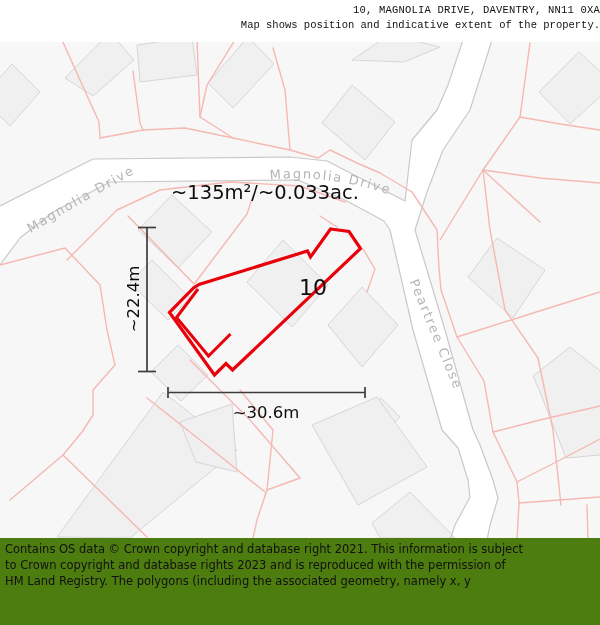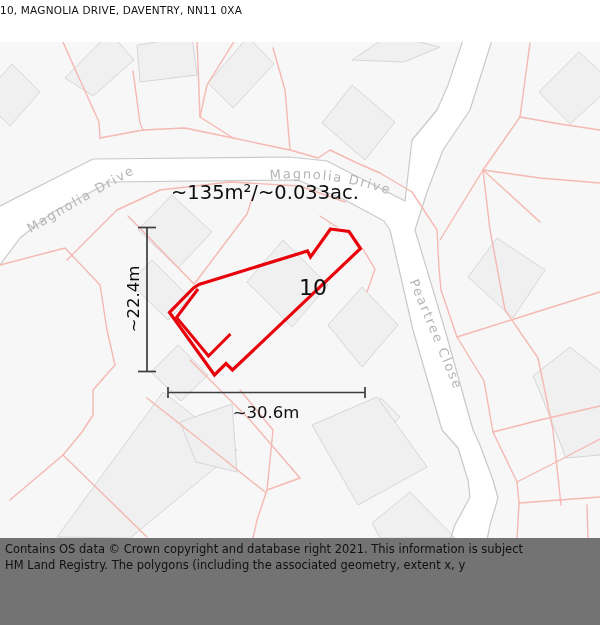--- a/index.html
+++ b/index.html
@@ -4,25 +4,25 @@
 <style>
   :root{
     --property-outline:#e8000b; --parcel-line:#f5b8b2; --road-fill:#ffffff;
     --road-border:#c9c9c9; --building-fill:#f0f0f0; --building-stroke:#d6d6d6;
     --street-label:#b5b5b5; --measure-line:#3d3d3d; --map-background:#f7f7f7;
   }
   *{box-sizing:border-box;margin:0;padding:0;}
   html,body{width:600px;height:625px;background:#fff;overflow:hidden;
     font-family:"DejaVu Sans","Liberation Sans",sans-serif;}
   .page{position:relative;width:600px;height:625px;background:#fff;}
-  .title-block{position:absolute;top:0;left:0;width:600px;height:42px;text-align:left;}
+  .title-block{position:absolute;top:0;left:0;width:600px;height:42px;text-align:right;font-family:Liberation Mono, monospace;}
   .title-line{font-size:10.5px;color:#111;margin-top:4px;letter-spacing:.2px;}
   .subtitle-line{font-size:10.5px;color:#111;margin-top:3px;}
   .map-wrap{position:absolute;top:42px;left:0;width:600px;height:496px;}
-  .footer{position:absolute;top:538px;left:0;width:600px;height:87px;background:#737373;
+  .footer{position:absolute;top:538px;left:0;width:600px;height:87px;background:#4d7c0f;
     padding:3px 4px 0 5px;}
   .footer-line{display:block;font-size:11.5px;line-height:16px;color:#111;}
   
   .mapbg{fill:var(--map-background);}
   .building{fill:var(--building-fill);stroke:var(--building-stroke);stroke-width:1;}
   .roadfill{fill:var(--road-fill);stroke:none;}
   .roadborder{fill:none;stroke:var(--road-border);stroke-width:1.2;stroke-linejoin:round;}
   .pink{fill:none;stroke:var(--parcel-line);stroke-width:1.4;stroke-linejoin:round;stroke-linecap:round;}
   .red-outer{fill:none;stroke:var(--property-outline);stroke-width:3.2;stroke-linejoin:miter;}
   .red-inner{fill:none;stroke:var(--property-outline);stroke-width:3;stroke-linejoin:miter;}
@@ -33,20 +33,21 @@
   .number-label{font-size:22px;}
   .dim-label{font-size:16.5px;}
 </style>
 </head>
 <body>
 
 <div class="page">
 
   <div class="title-block">
     <div class="title-line">10, MAGNOLIA DRIVE, DAVENTRY, NN11 0XA</div>
+    <div class="subtitle-line">Map shows position and indicative extent of the property.</div>
   </div>
 
   <div class="map-wrap">
     <svg width="600" height="496" viewBox="0 42 600 496" xmlns="http://www.w3.org/2000/svg">
 
       <rect class="mapbg" x="0" y="42" width="600" height="496"></rect>
 
       <path class="roadfill" d="M 0,206 L 93,159 L 290,157 L 327,161 L 405,201 L 412,140 L 437,110 L 448,85 L 463,40
            L 492,40 L 470,110 L 443,150 L 427,192 L 415,230 L 445,330 L 473,430 L 480,445 L 493,480
            L 498,498 L 490,525 L 487,540 L 450,540 L 455,525 L 470,497 L 468,480 L 458,448 L 442,430
@@ -144,15 +145,16 @@
 
       <text class="map-label area-label" x="265" y="199" text-anchor="middle">~135m²/~0.033ac.</text>
       <text class="map-label number-label" x="313" y="295" text-anchor="middle">10</text>
       <text class="map-label dim-label" x="266" y="418" text-anchor="middle">~30.6m</text>
       <text class="map-label dim-label" x="139" y="299" text-anchor="middle" transform="rotate(-90 139 299)">~22.4m</text>
     </svg>
   </div>
 
   <div class="footer">
     <span class="footer-line">Contains OS data © Crown copyright and database right 2021. This information is subject</span>
-    <span class="footer-line">HM Land Registry. The polygons (including the associated geometry, extent x, y</span>
+    <span class="footer-line">to Crown copyright and database rights 2023 and is reproduced with the permission of</span>
+    <span class="footer-line">HM Land Registry. The polygons (including the associated geometry, namely x, y</span>
   </div>
 </div>
 
 </body></html>

